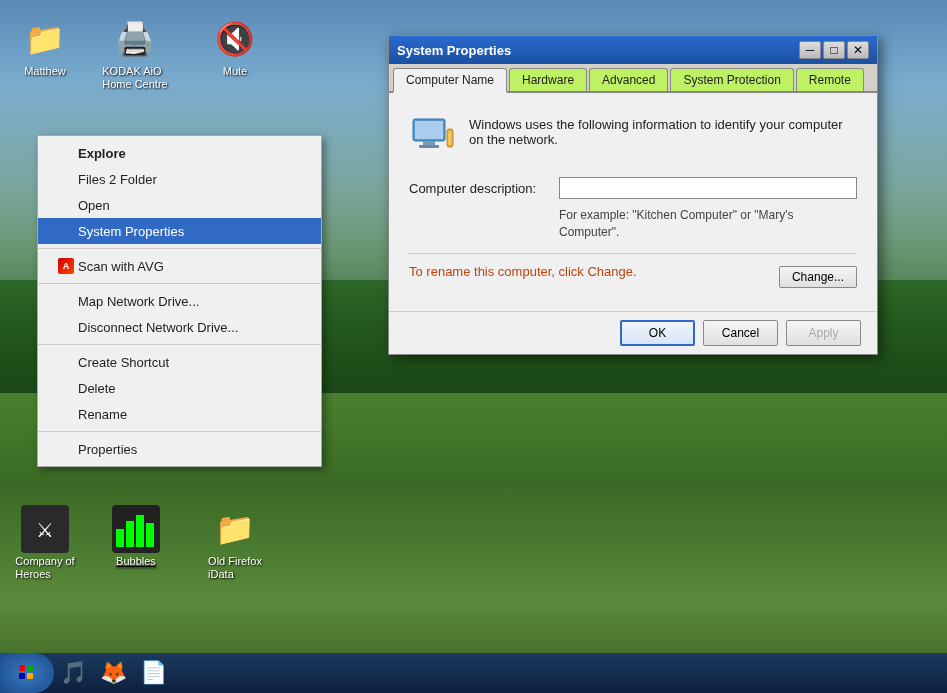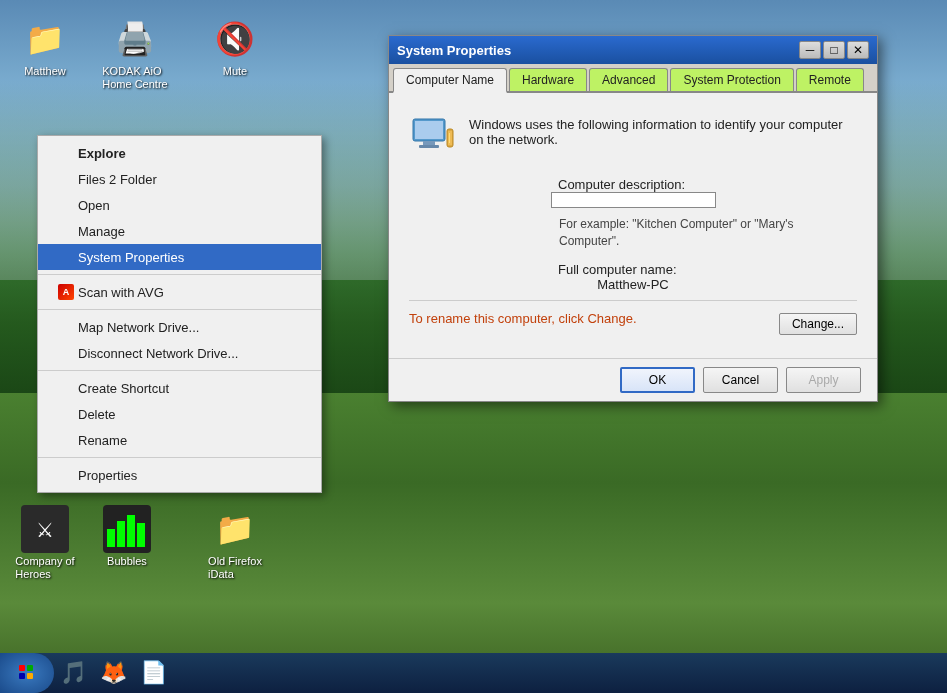--- a/index.html
+++ b/index.html
@@ -277,21 +277,20 @@
     .info-text {
       font-size: 13px;
       color: #222;
       padding-top: 4px;
     }
 
     .form-row {
       display: flex;
       align-items: center;
       margin-bottom: 8px;
-      flex-direction: column;
     }
 
     .form-label {
       width: 150px;
       font-size: 13px;
       color: #222;
       flex-shrink: 0;
     }
 
     .form-input {
@@ -414,21 +413,21 @@
   <div class="desktop-icon" style="top:505px; left:5px;">
     <div class="icon-img">
       <svg width="48" height="48" viewBox="0 0 48 48">
         <rect width="48" height="48" fill="#2a2a2a" rx="4"></rect>
         <text x="24" y="32" text-anchor="middle" fill="white" font-size="20">⚔</text>
       </svg>
     </div>
     <div class="icon-label">Company of<br>Heroes</div>
   </div>
 
-  <div class="desktop-icon" style="top:505px; left:87px;">
+  <div class="desktop-icon" style="top:505px; left:96px;text-decoration:underline;">
     <div class="icon-img">
       <svg width="48" height="48" viewBox="0 0 48 48">
         <rect width="48" height="48" fill="#222" rx="4"></rect>
         <rect x="4" y="24" width="8" height="18" fill="#0f0"></rect>
         <rect x="14" y="16" width="8" height="26" fill="#0f0"></rect>
         <rect x="24" y="10" width="8" height="32" fill="#0f0"></rect>
         <rect x="34" y="18" width="8" height="24" fill="#0f0"></rect>
       </svg>
     </div>
     <div class="icon-label">Bubbles</div>
@@ -444,24 +443,20 @@
       <span class="ctx-icon"></span>
       <span>Explore</span>
     </div>
     <div class="ctx-item">
       <span class="ctx-icon"></span>
       <span>Files 2 Folder</span>
     </div>
     <div class="ctx-item">
       <span class="ctx-icon"></span>
       <span>Open</span>
-    </div>
-    <div class="ctx-item">
-      <span class="ctx-icon"></span>
-      <span>Manage</span>
     </div>
     <div class="ctx-item highlighted">
       <span class="ctx-icon"></span>
       <span>System Properties</span>
     </div>
     <div class="ctx-separator"></div>
     <div class="ctx-item">
       <span class="ctx-icon">
         <div class="avg-icon">A</div>
       </span>
@@ -532,24 +527,20 @@
         <div class="info-text">Windows uses the following information to identify your computer on the network.</div>
       </div>
 
       <div class="form-row">
         <div class="form-label">Computer description:</div>
         <input class="form-input" type="text" value="" style="">
       </div>
 
       <div class="hint-text">For example: "Kitchen Computer" or "Mary's Computer".</div>
 
-      <div class="form-row">
-        <div class="form-label">Full computer name:</div>
-        <div class="form-value">Matthew-PC</div>
-      </div>
 
 
       <div class="separator-line"></div>
 
       <div style="display:flex; align-items:center; justify-content:space-between; margin-top:10px;">
         <div class="rename-text">To rename this computer, click Change.</div>
         <button class="change-btn">Change...</button>
       </div>
     </div>
 

